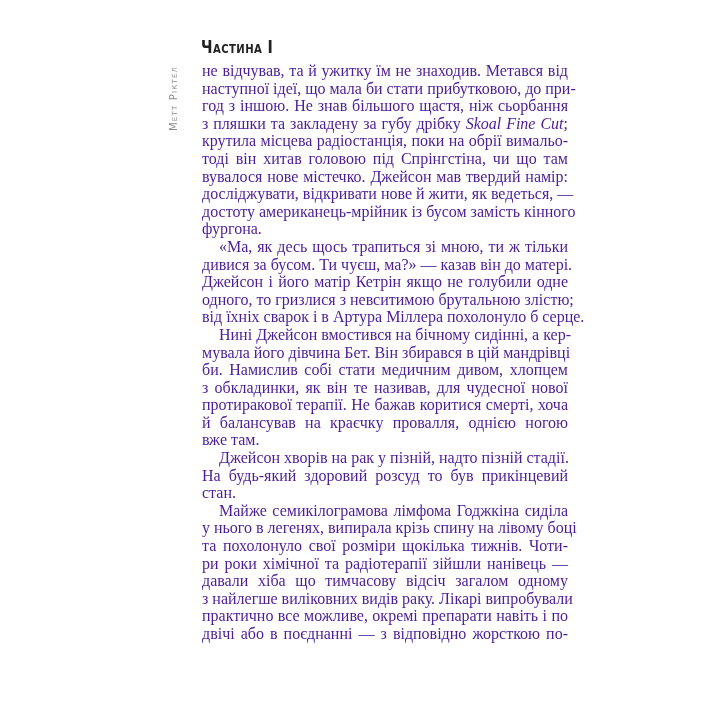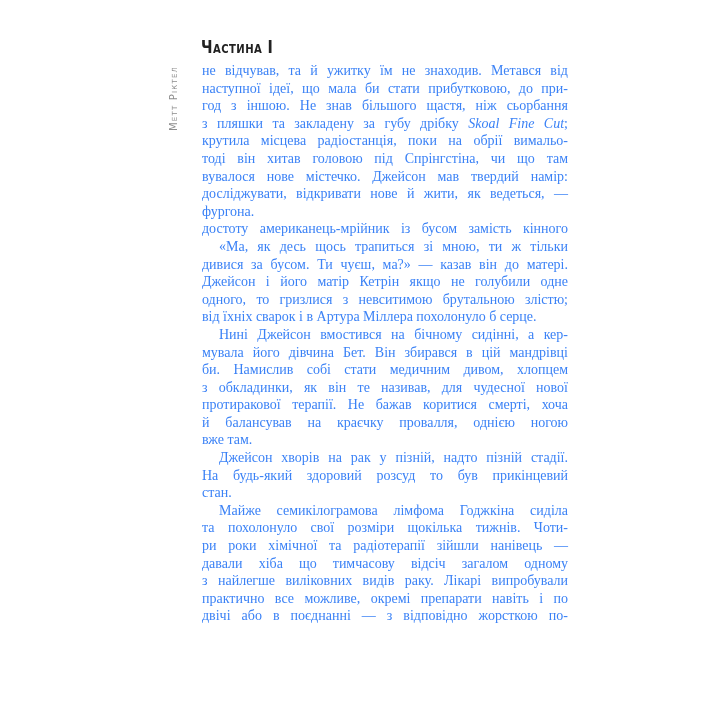--- a/index.html
+++ b/index.html
@@ -41,22 +41,22 @@
     color: #8d8d8d;
     white-space: nowrap;
     transform: rotate(-90deg);
     transform-origin: 0 0;
   }
   .body-text {
     position: absolute;
     left: 202px;
     top: 62px;
     width: 366px;
-    font-size: 14px;
-    color: #3b82f6;
+    font-size: 16px;
+    color: #4c1d95;
   }
   .line {
     height: 17.6px;
     line-height: 17.6px;
     text-align: justify;
     text-align-last: justify;
     white-space: nowrap;
   }
   .line.end {
     text-align: left;
@@ -89,38 +89,39 @@
 
   <div class="body-text">
       <div class="line"><span>не відчував, та й ужитку їм не знаходив. Метався від</span></div>
       <div class="line"><span>наступної ідеї, що мала би стати прибутковою, до при-</span></div>
       <div class="line"><span>год з іншою. Не знав більшого щастя, ніж сьорбання</span></div>
       <div class="line"><span>з пляшки та закладену за губу дрібку </span><i>Skoal Fine Cut</i><span>;</span></div>
       <div class="line"><span>крутила місцева радіостанція, поки на обрії вимальо-</span></div>
       <div class="line"><span>тоді він хитав головою під Спрінгстіна, чи що там</span></div>
       <div class="line"><span>вувалося нове містечко. Джейсон мав твердий намір:</span></div>
       <div class="line"><span>досліджувати, відкривати нове й жити, як ведеться, —</span></div>
+      <div class="line"><span>достоту американець-мрійник із бусом замість кінного</span></div>
       <div class="line end"><span>фургона.</span></div>
-      <div class="line"><span>достоту американець-мрійник із бусом замість кінного</span></div>
       <div class="line indent"><span>«Ма, як десь щось трапиться зі мною, ти ж тільки</span></div>
       <div class="line"><span>дивися за бусом. Ти чуєш, ма?» — казав він до матері.</span></div>
       <div class="line"><span>Джейсон і його матір Кетрін якщо не голубили одне</span></div>
       <div class="line"><span>одного, то гризлися з невситимою брутальною злістю;</span></div>
       <div class="line end"><span>від їхніх сварок і в Артура Міллера похолонуло б серце.</span></div>
       <div class="line indent"><span>Нині Джейсон вмостився на бічному сидінні, а кер-</span></div>
       <div class="line"><span>мувала його дівчина Бет. Він збирався в цій мандрівці</span></div>
       <div class="line"><span>би. Намислив собі стати медичним дивом, хлопцем</span></div>
       <div class="line"><span>з обкладинки, як він те називав, для чудесної нової</span></div>
       <div class="line"><span>протиракової терапії. Не бажав коритися смерті, хоча</span></div>
       <div class="line"><span>й балансував на краєчку провалля, однією ногою</span></div>
       <div class="line end"><span>вже там.</span></div>
       <div class="line indent"><span>Джейсон хворів на рак у пізній, надто пізній стадії.</span></div>
       <div class="line"><span>На будь-який здоровий розсуд то був прикінцевий</span></div>
       <div class="line end"><span>стан.</span></div>
       <div class="line indent"><span>Майже семикілограмова лімфома Годжкіна сиділа</span></div>
+      <div class="line"><span>у нього в легенях, випирала крізь спину на лівому боці</span></div>
       <div class="line"><span>та похолонуло свої розміри щокілька тижнів. Чоти-</span></div>
       <div class="line"><span>ри роки хімічної та радіотерапії зійшли нанівець —</span></div>
       <div class="line"><span>давали хіба що тимчасову відсіч загалом одному</span></div>
       <div class="line"><span>з найлегше виліковних видів раку. Лікарі випробували</span></div>
       <div class="line"><span>практично все можливе, окремі препарати навіть і по</span></div>
       <div class="line"><span>двічі або в поєднанні — з відповідно жорсткою по-</span></div>
     </div>
 
   <div class="page-number">16</div>
 

